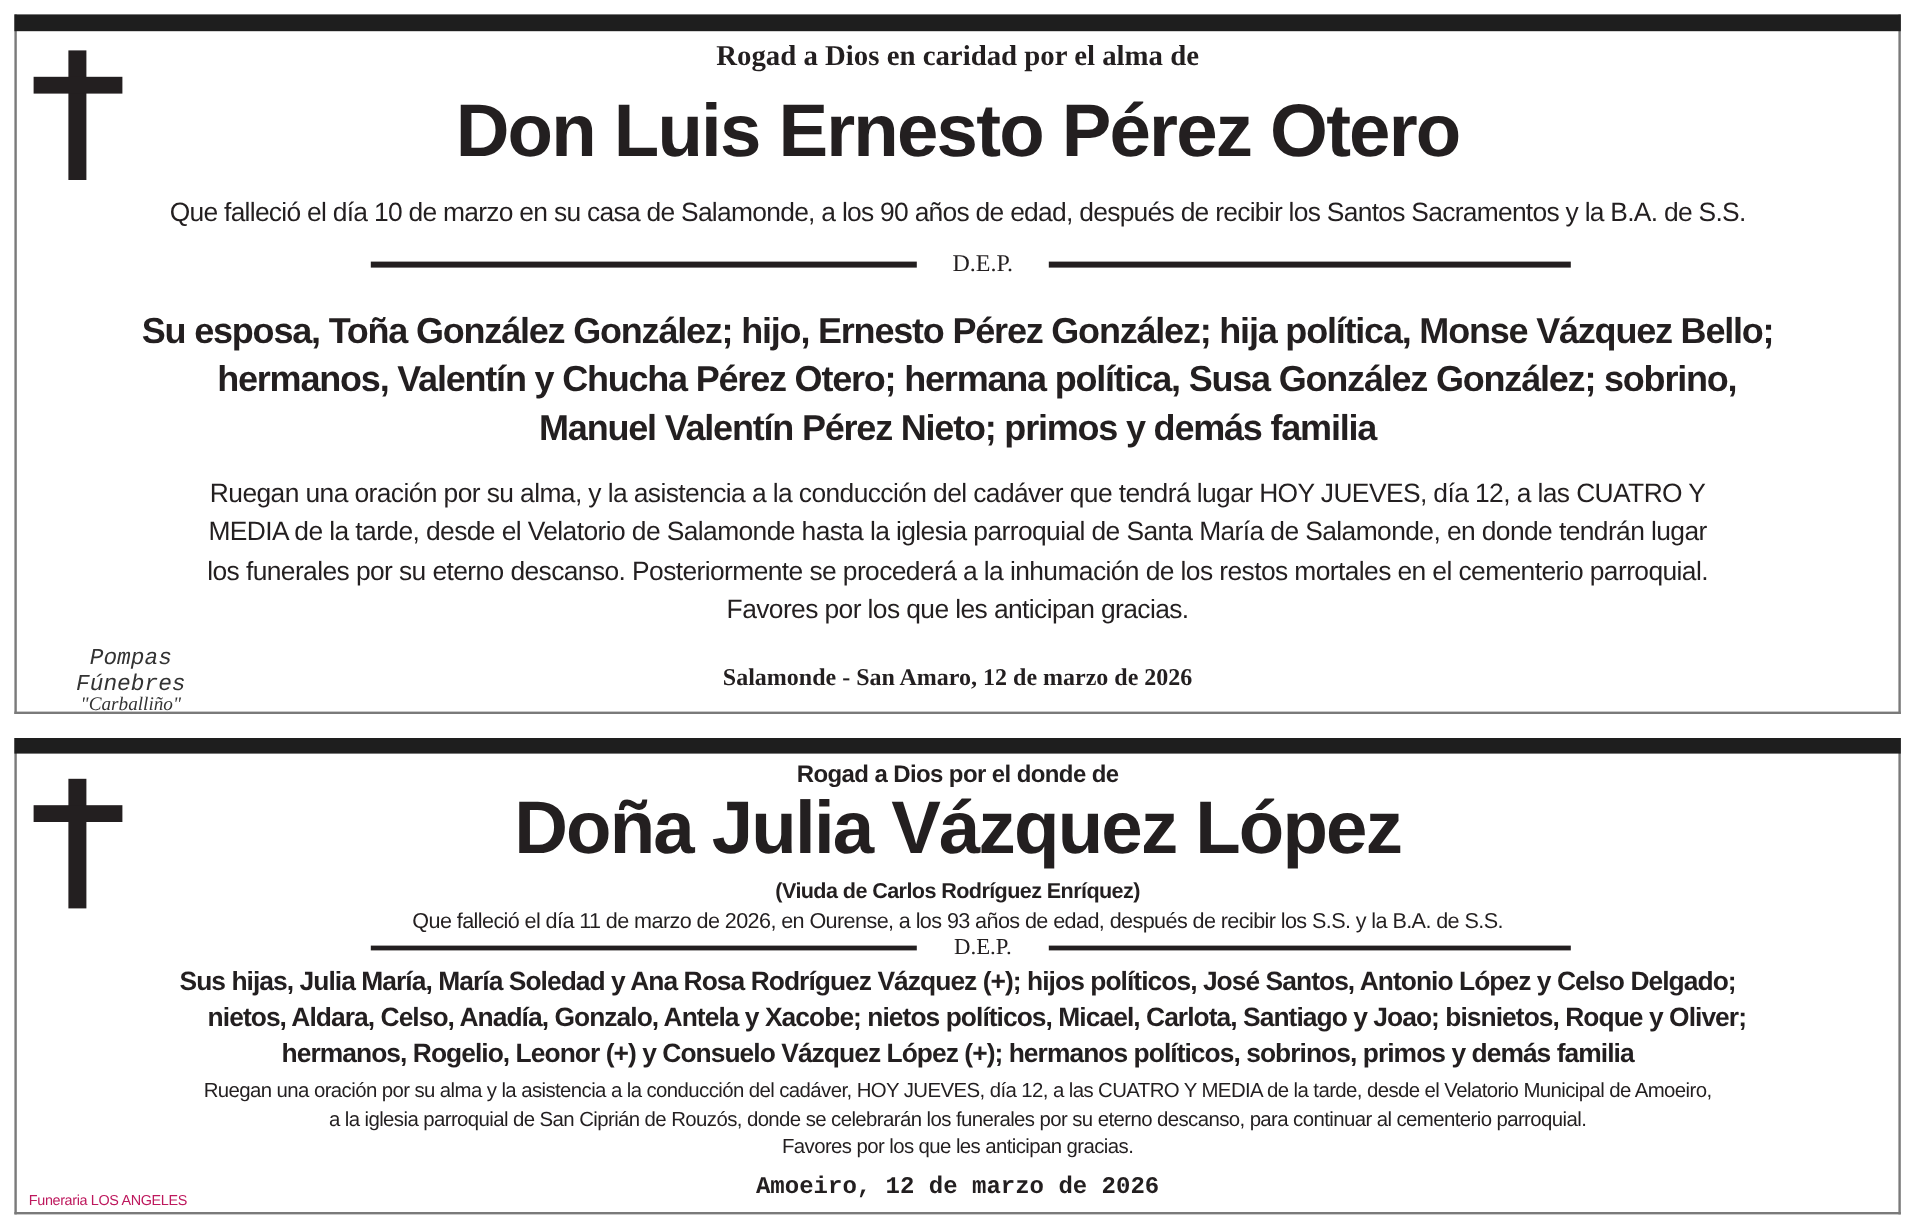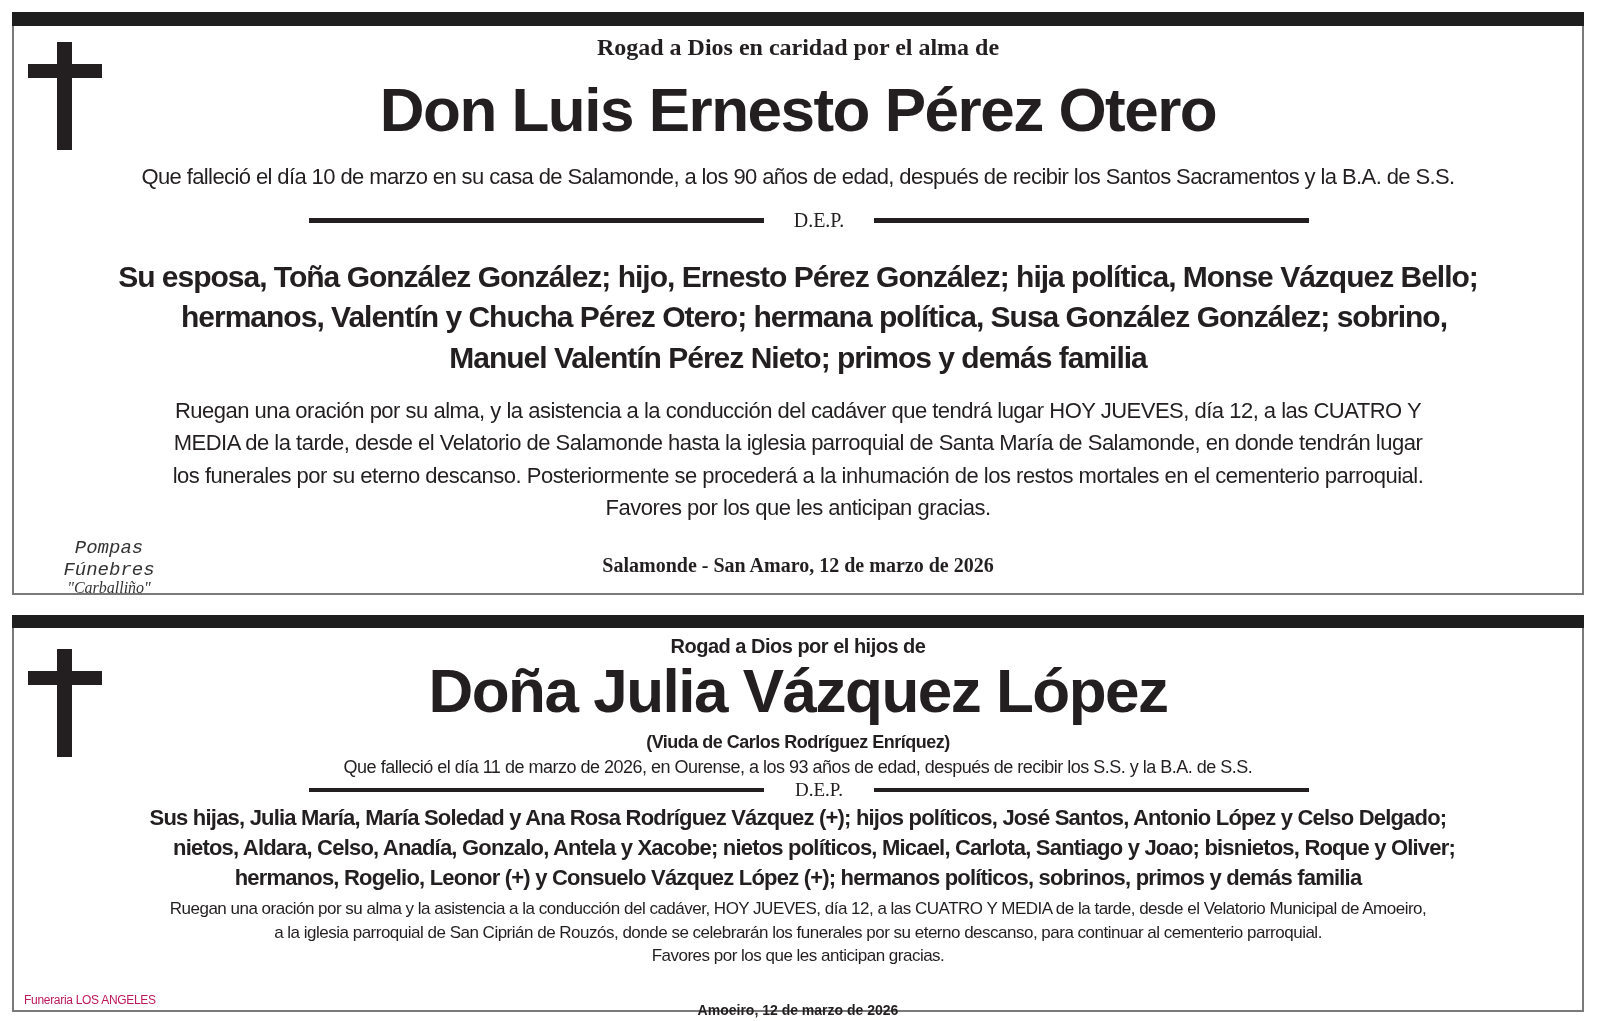--- a/index.html
+++ b/index.html
@@ -56,35 +56,35 @@
 </div>
 
 <div class="panel" style="top:615px;height:397px;">
   <div class="topbar" style="height:13px;"></div>
 
   <div class="cross" style="left:14px;top:34px;width:74px;height:108px;">
     <div class="v" style="left:29px;top:0;width:15px;height:108px;"></div>
     <div class="h" style="left:0;top:22px;width:74px;height:14px;"></div>
   </div>
 
-  <div class="line bold cond" style="top:20px;font-size:20px;">Rogad a Dios por el hijos de</div>
+  <div class="line bold cond" style="top:20px;font-size:20px;">Rogad a Dios por el donde de</div>
   <div class="line bold cond" style="top:117px;font-size:18px;">(Viuda de Carlos Rodríguez Enríquez)</div>
   <div class="line bold" style="top:40px;font-size:62px;letter-spacing:-1.5px;">Doña Julia Vázquez López</div>
   <div class="line cond" style="top:142px;font-size:18px;letter-spacing:-0.5px;">Que falleció el día 11 de marzo de 2026, en Ourense, a los 93 años de edad, después de recibir los S.S. y la B.A. de S.S.</div>
 
   <div class="dep-row" style="top:166px;">
     <div class="rule" style="left:295px;width:455px;top:7px;height:4px;"></div>
     <div class="dep" style="left:750px;width:110px;top:-2px;font-size:19px;">D.E.P.</div>
     <div class="rule" style="left:860px;width:435px;top:7px;height:4px;"></div>
   </div>
 
   <div class="line bold" style="top:190px;font-size:22px;letter-spacing:-0.8px;">Sus hijas, Julia María, María Soledad y Ana Rosa Rodríguez Vázquez (+); hijos políticos, José Santos, Antonio López y Celso Delgado;</div>
   <div class="line bold" style="top:220px;font-size:22px;letter-spacing:-0.8px;padding-left:32px;">nietos, Aldara, Celso, Anadía, Gonzalo, Antela y Xacobe; nietos políticos, Micael, Carlota, Santiago y Joao; bisnietos, Roque y Oliver;</div>
   <div class="line bold" style="top:250px;font-size:22px;letter-spacing:-0.8px;">hermanos, Rogelio, Leonor (+) y Consuelo Vázquez López (+); hermanos políticos, sobrinos, primos y demás familia</div>
 
   <div class="line" style="top:284px;font-size:17px;letter-spacing:-0.5px;">Ruegan una oración por su alma y la asistencia a la conducción del cadáver, HOY JUEVES, día 12, a las CUATRO Y MEDIA de la tarde, desde el Velatorio Municipal de Amoeiro,</div>
   <div class="line" style="top:308px;font-size:17px;letter-spacing:-0.5px;">a la iglesia parroquial de San Ciprián de Rouzós, donde se celebrarán los funerales por su eterno descanso, para continuar al cementerio parroquial.</div>
   <div class="line" style="top:331px;font-size:17px;letter-spacing:-0.5px;">Favores por los que les anticipan gracias.</div>
 
-  <div class="line bold" style="top:363px;font-family:Liberation Sans, sans-serif;font-size:14px;margin-top:24px;">Amoeiro, 12 de marzo de 2026</div>
+  <div class="line bold" style="top:363px;font-family:Liberation Mono, monospace;font-size:20px;">Amoeiro, 12 de marzo de 2026</div>
 
   <div style="position:absolute;left:10px;top:378px;font-size:12px;color:#be185d;letter-spacing:-0.3px;">Funeraria LOS ANGELES</div>
 </div>
 
 </body></html>

